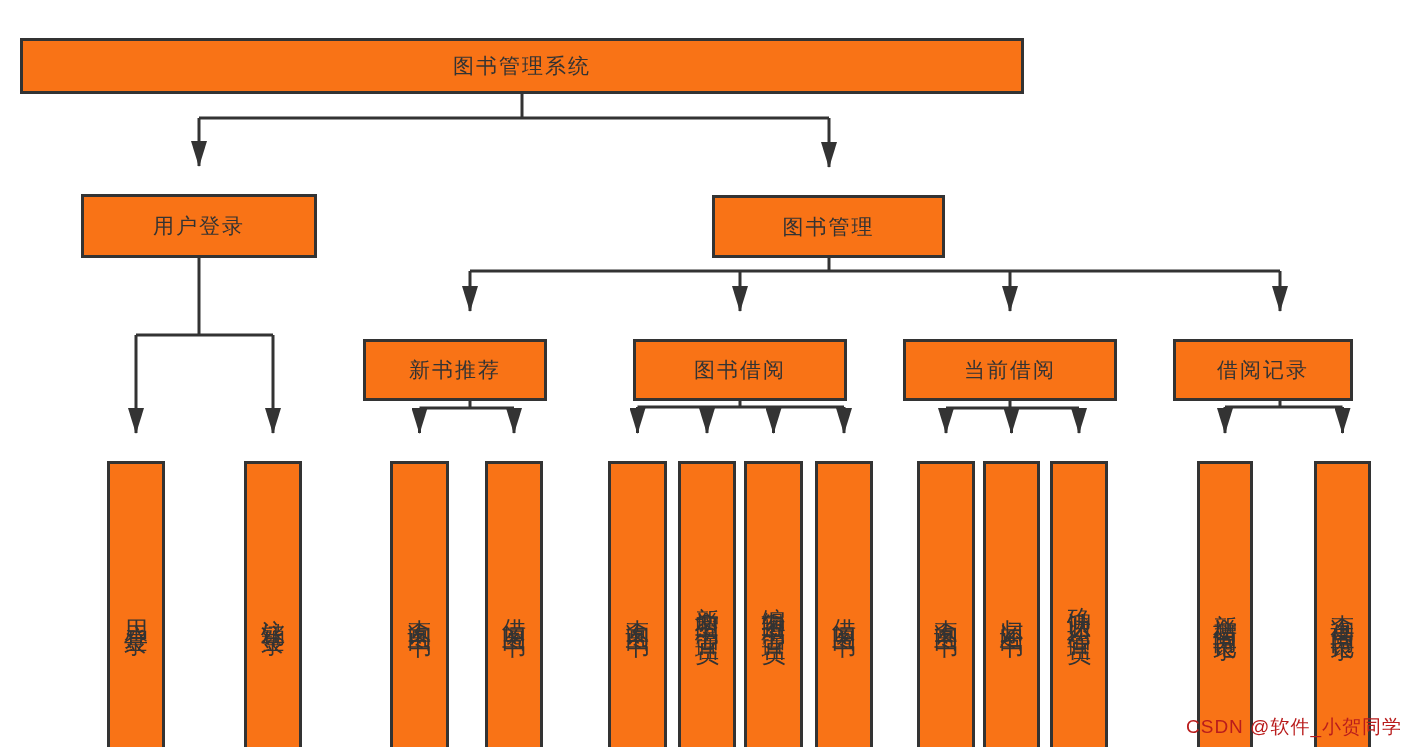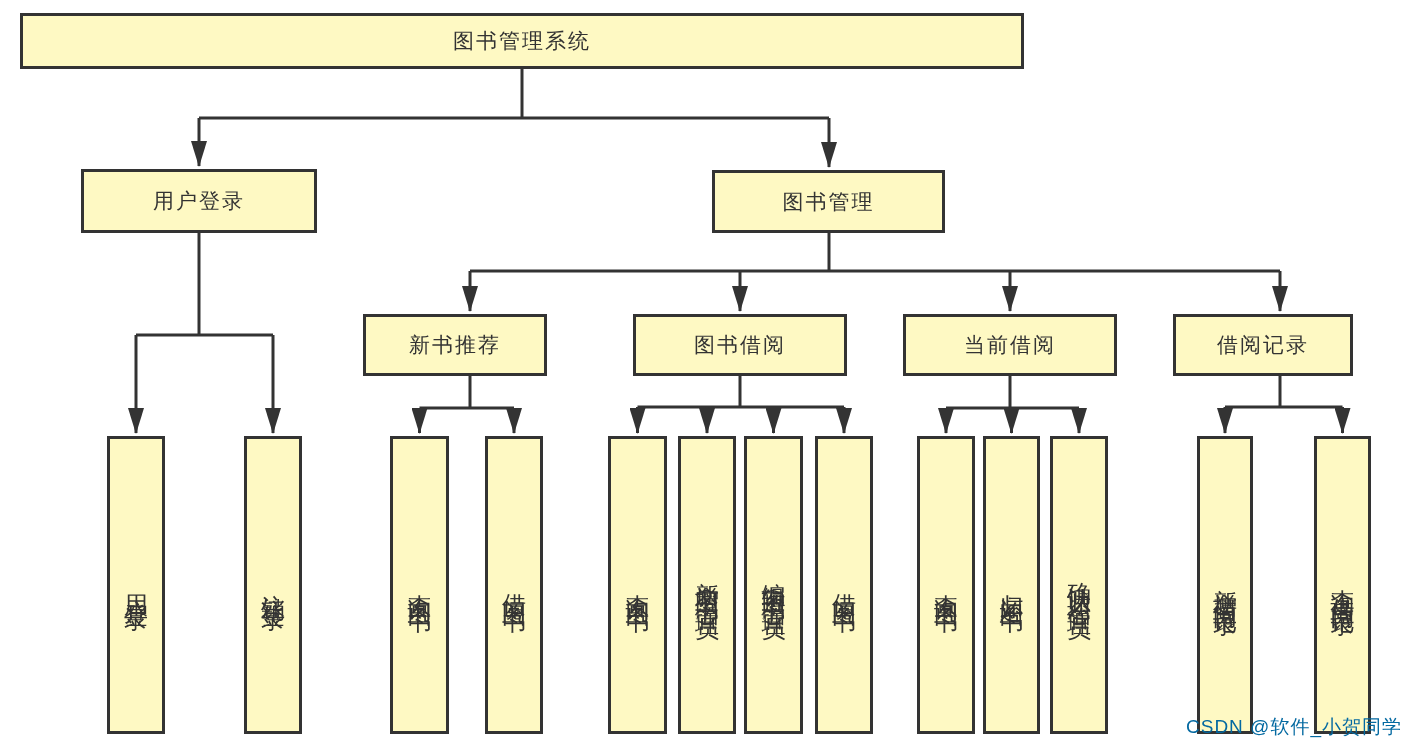--- a/index.html
+++ b/index.html
@@ -9,26 +9,27 @@
     height: 747px;
     background: #ffffff;
     font-family: "Liberation Sans", "DejaVu Sans", sans-serif;
     color: #333333;
     overflow: hidden;
   }
   #wires { position:absolute; left:0; top:0; width:1405px; height:747px; }
   .node {
     position: absolute;
     box-sizing: border-box;
-    background: #fef9c3;
+    background: #f97316;
     border: 3px solid #333333;
     display: flex;
     align-items: center;
     justify-content: center;
     z-index: 2;
+    margin-top: 25px;
   }
   .hlabel {
     font-size: 21px;
     letter-spacing: 2px;
     white-space: nowrap;
     color: #333333;
   }
   .vlabel {
     writing-mode: vertical-rl;
     text-orientation: mixed;
@@ -37,21 +38,21 @@
     line-height: 1;
     color: #333333;
     white-space: nowrap;
   }
   #watermark {
     position: absolute;
     left: 1186px;
     top: 714px;
     font-size: 19px;
     letter-spacing: 1px;
-    color: #0369a1;
+    color: #b91c1c;
     white-space: nowrap;
     z-index: 5;
   }
 </style>
 </head>
 <body>
 
 <div id="stage">
 
   <svg id="wires" viewBox="0 0 1405 747" xmlns="http://www.w3.org/2000/svg">

